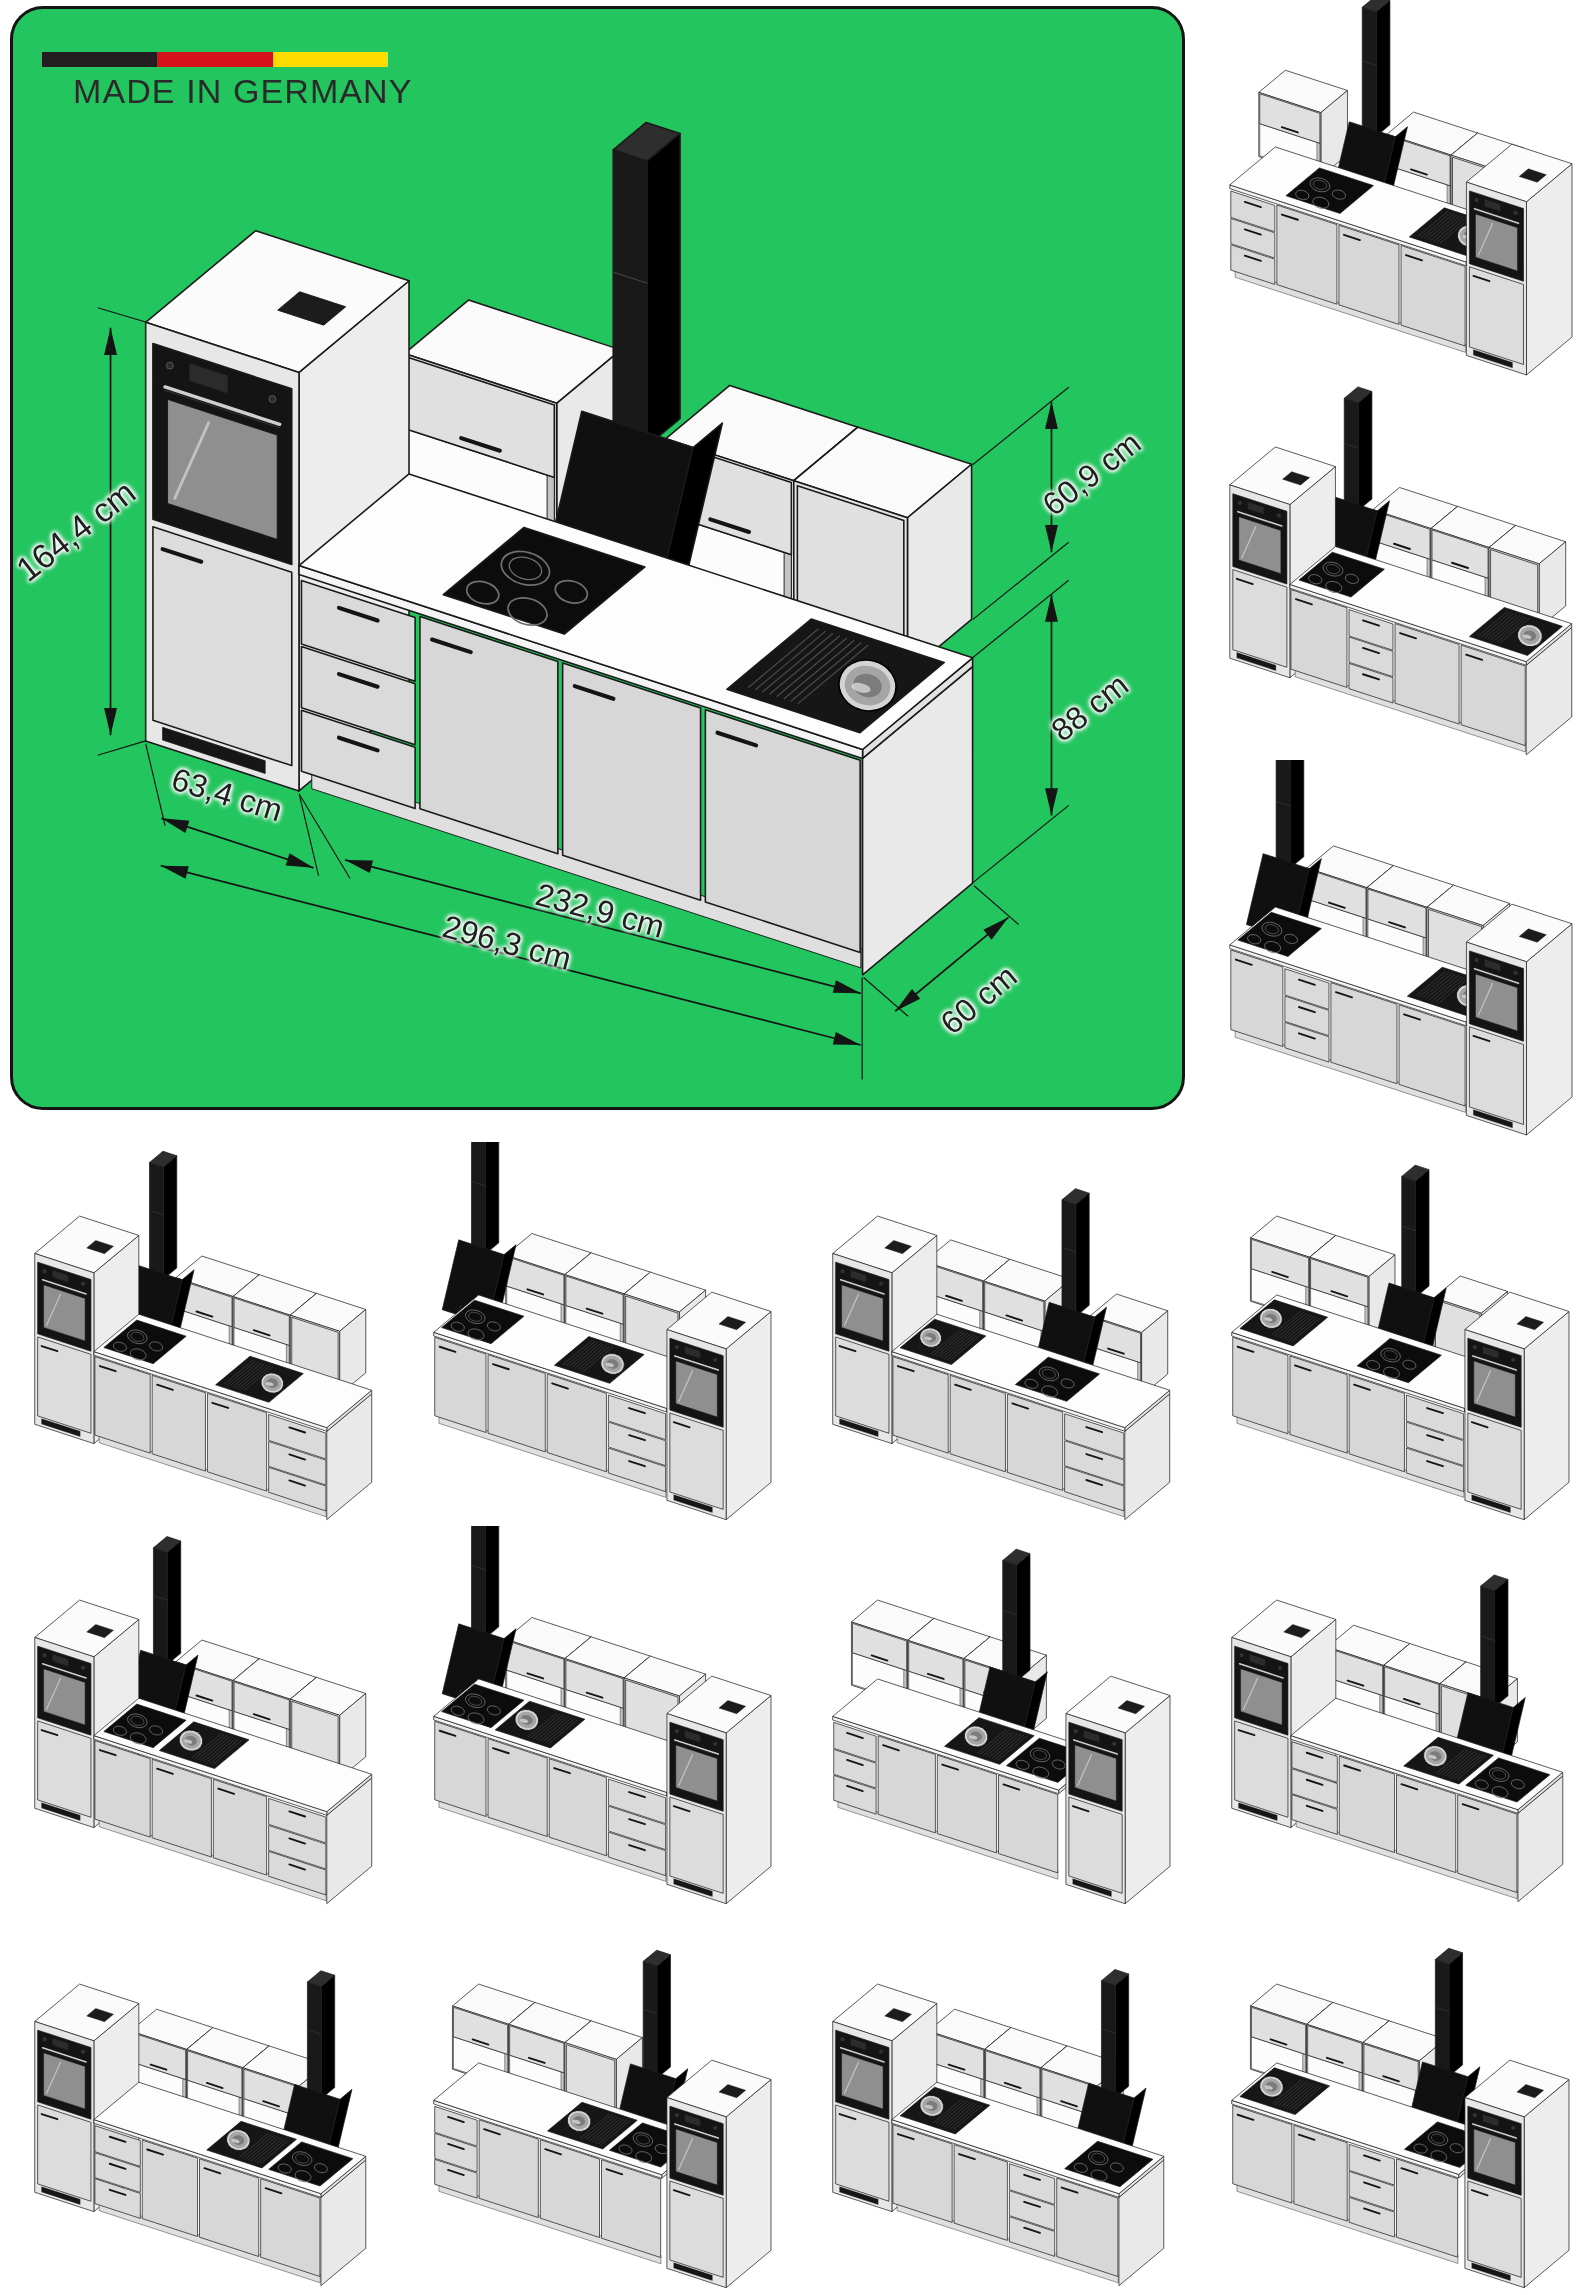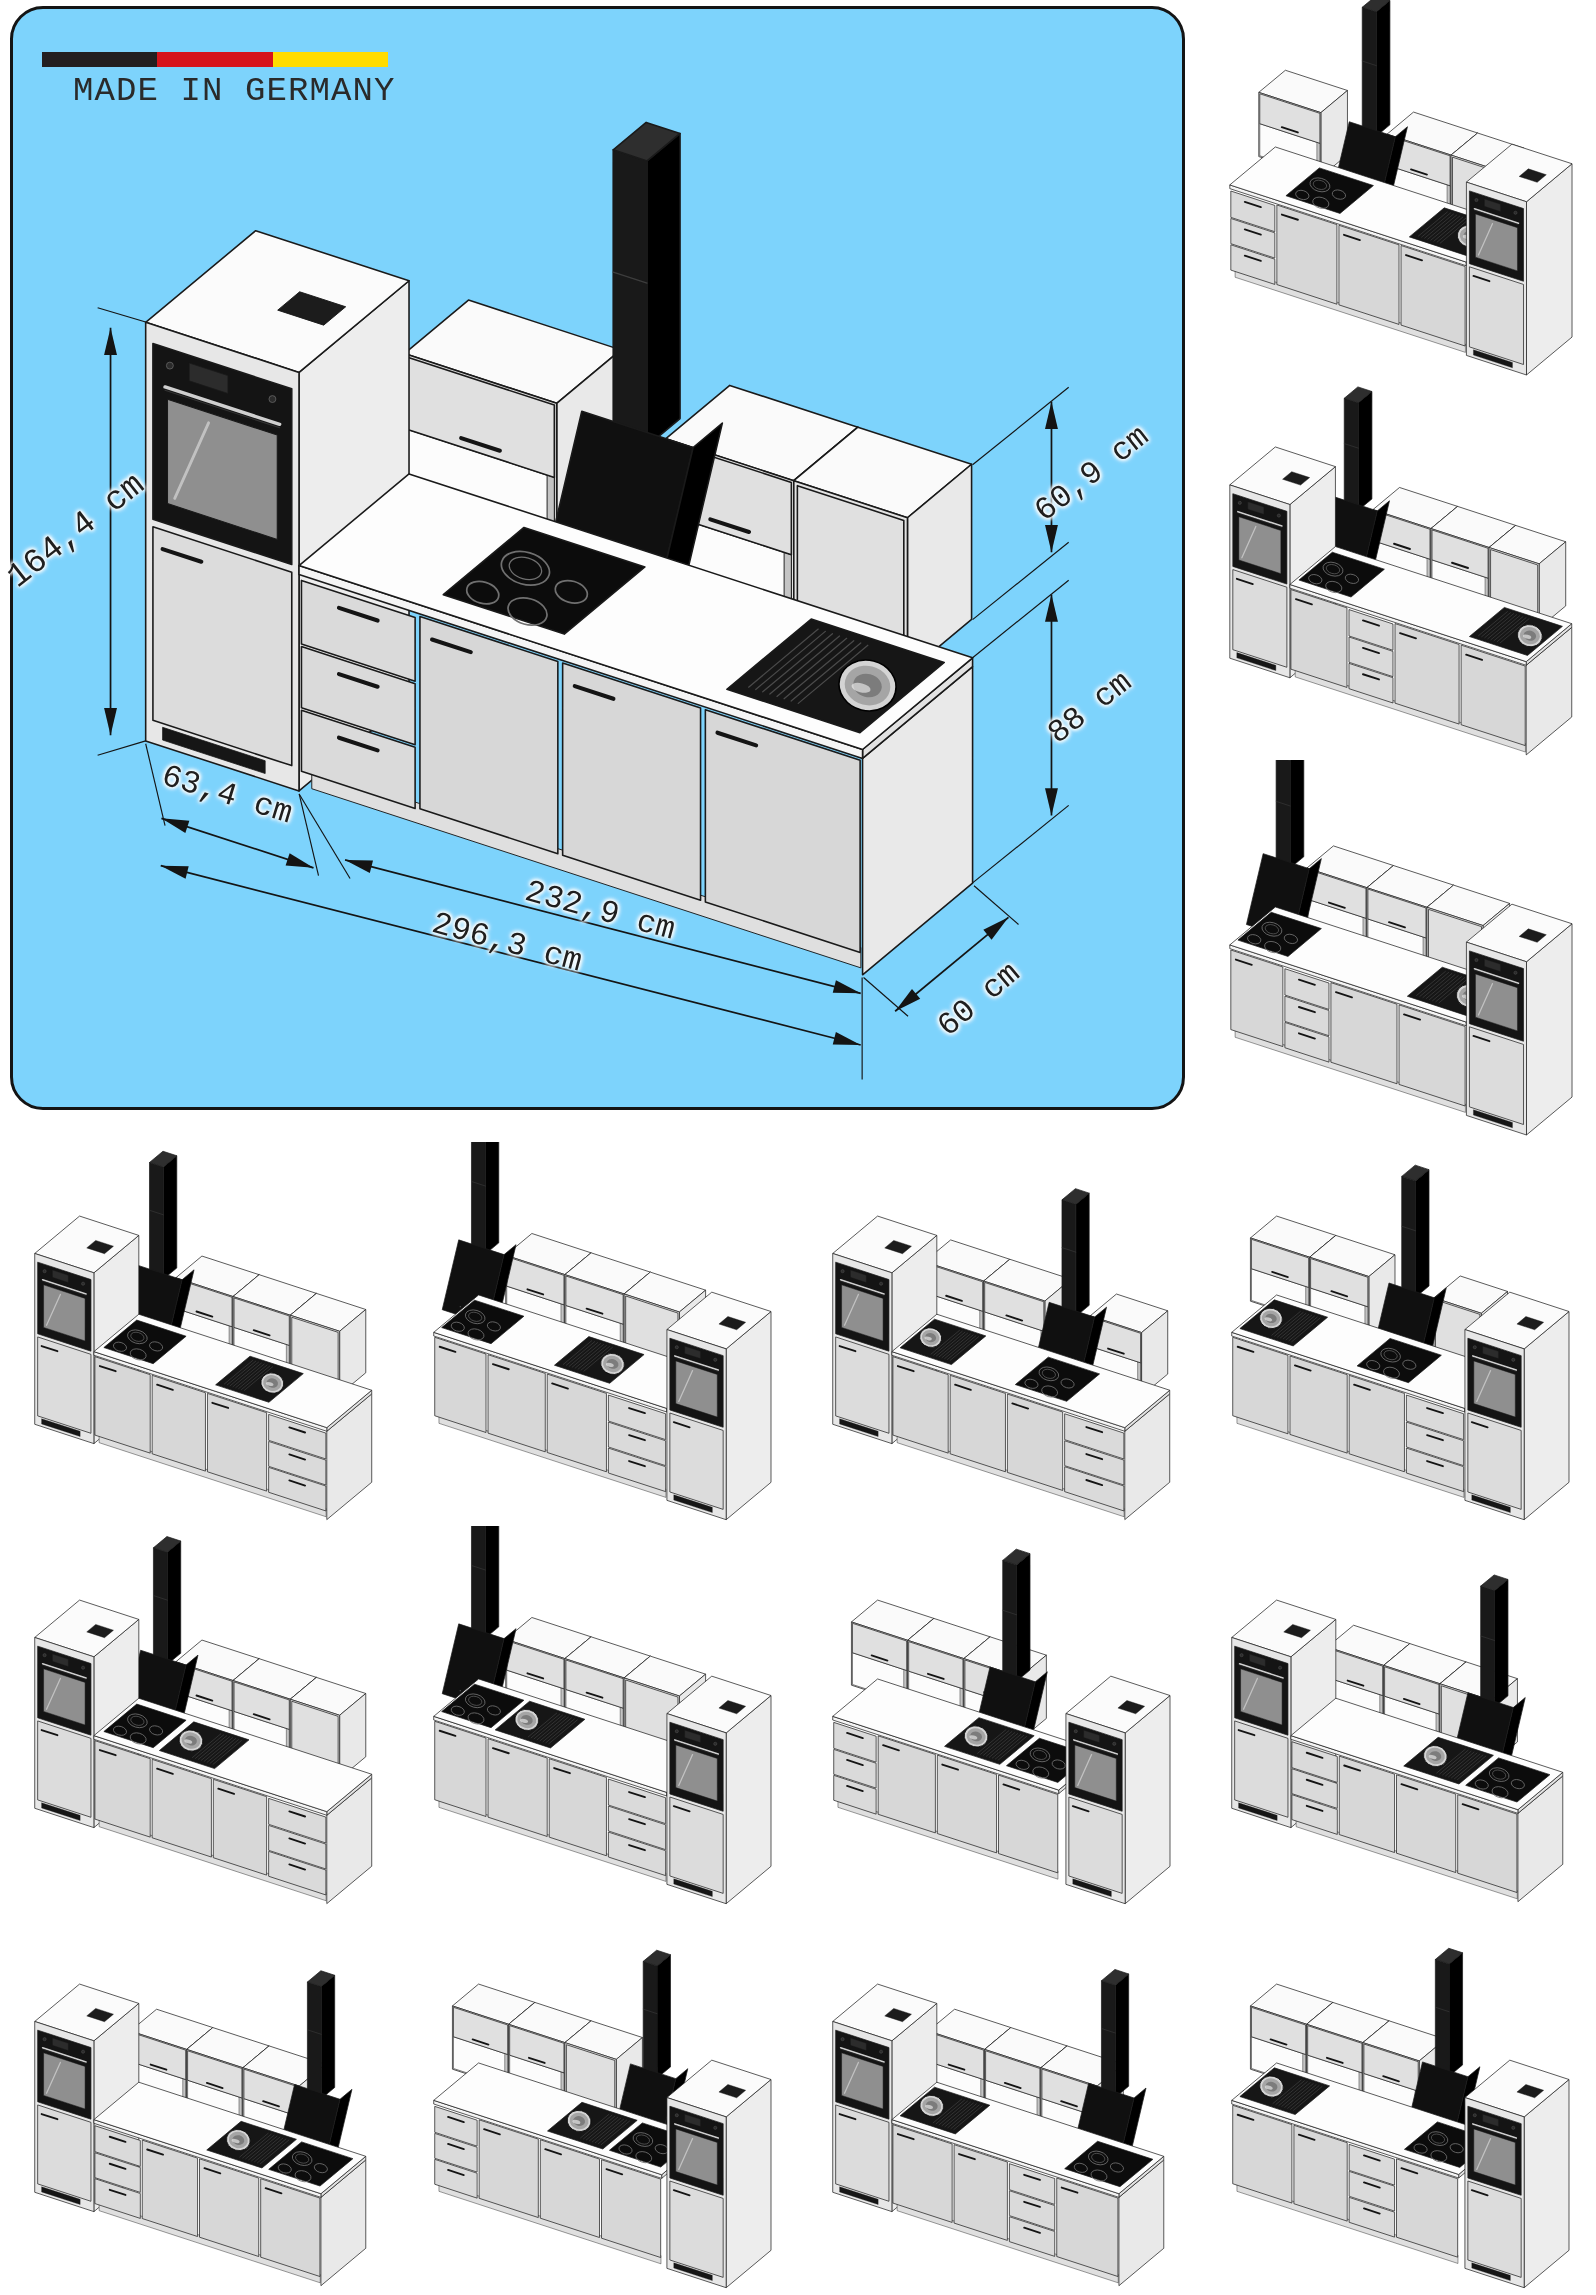--- a/index.html
+++ b/index.html
@@ -1,19 +1,19 @@
 <!DOCTYPE html>
 <html style="font-size:11.5px"><head>
 <meta charset="utf-8">
 <style>
   html,body{margin:0;padding:0;background:#ffffff;}
   body{width:1597px;height:2295px;position:relative;font-family:"Liberation Sans",sans-serif;overflow:hidden;}
 
   .panel{position:absolute;left:10px;top:5.7px;width:1169px;height:1098px;
-         border:3.6px solid #141414;border-radius:33px;background:#7dd3fc;box-sizing:content-box;font-family:Liberation Mono, monospace;}
+         border:3.6px solid #141414;border-radius:33px;background:#22c55e;box-sizing:content-box;}
 
   .flag{position:absolute;left:29px;top:43px;width:346px;height:15px;display:flex;}
   .flag span{flex:1 1 0;}
 
   .logo-text{position:absolute;left:60px;top:63px;font-size:34px;font-weight:300;
              letter-spacing:1.1px;color:#2a2a2a;white-space:nowrap;}
 
   .main-svg{position:absolute;left:0;top:0;width:1169px;height:1098px;}
 
   .dim{position:absolute;font-size:32px;color:#1f1f1f;white-space:nowrap;

